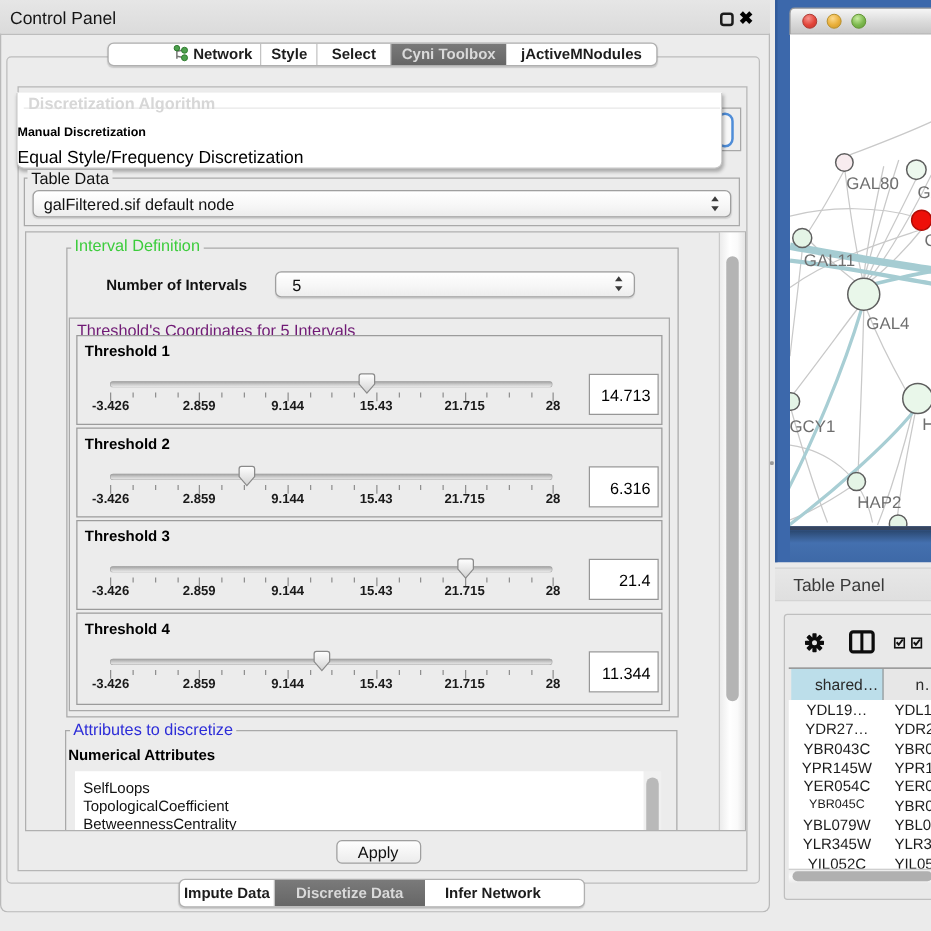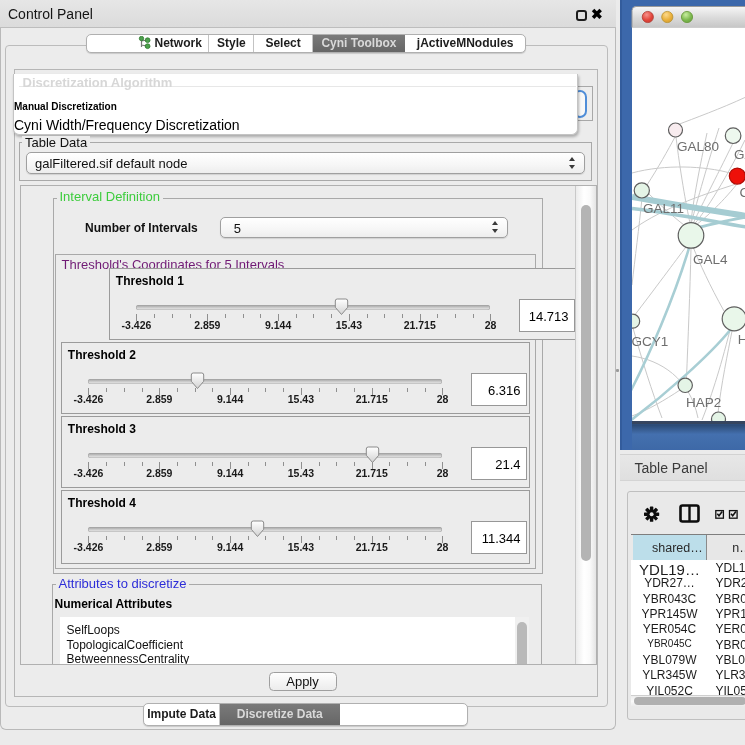--- a/index.html
+++ b/index.html
@@ -41,21 +41,21 @@
 <div class="s sel" style="width:103px;">Cyni Toolbox</div>
 <div class="s" style="width:133px;">jActiveMNodules</div>
 </div>
 <div class="abs" style="left:14px;top:69px;width:584px;height:628px;background:#ececec;border:1px solid #b6b6b6;"></div>
 <div class="abs" style="left:566px;top:86px;width:27px;height:35px;border:1px solid #a8a8a8;background:#ededed;"></div>
 <div class="abs" style="left:573px;top:89.5px;width:14px;height:28px;border:2.5px solid #4f8dd8;border-radius:7px;background:#f8f8f8;"></div>
 <div class="abs" style="left:13px;top:74px;width:565px;height:61px;background:#ffffff;border:1px solid #c4c4c4;border-top:none;border-radius:0 0 6px 6px;box-shadow:1px 2px 3px rgba(0,0,0,0.28);"></div>
 <div class="abs" style="left:19px;top:86px;width:557px;height:1px;background:#e7e7e7;"></div>
 <div class="abs" style="left:22.5px;top:75px;font-size:13px;font-weight:700;color:#d7d7d7;">Discretization Algorithm</div>
 <div class="abs" style="left:14px;top:101px;font-size:10px;font-weight:700;color:#000;">Manual Discretization</div>
-<div class="abs" style="left:14px;top:116.5px;font-size:14px;color:#000;">Cyni Width/Frequency Discretization</div>
+<div class="abs" style="left:14px;top:116.5px;font-size:14px;color:#000;">Equal Style/Frequency Discretization</div>
 <div class="grp" style="left:19px;top:141.5px;width:573px;height:39.5px;"></div>
 <div class="glabel" style="left:22px;top:135.5px;color:#111;">Table Data</div>
 <div class="combo" style="left:26px;top:151.5px;width:559px;height:22px;">
       <div class="ctext">galFiltered.sif default node</div>
       <div class="arr-up" style="right:9px;top:4px;"></div>
       <div class="arr-dn" style="right:9px;top:12px;"></div>
     </div>
 <div class="abs" style="left:19.5px;top:184.5px;width:577px;height:480px;background:#ececec;border:1px solid #b0b0b0;"></div>
 <div class="abs" style="left:575px;top:185.5px;width:20.5px;height:478px;background:linear-gradient(90deg,#ececec,#ffffff 40%,#fafafa 70%,#e4e4e4);border-left:1px solid #c9c9c9;"></div>
 <div class="abs" style="left:580.5px;top:205px;width:10px;height:356px;background:#b4b4b4;border-radius:5px;"></div>
@@ -63,21 +63,21 @@
 <div class="grp" style="left:32.5px;top:12.8px;width:490px;height:376px;"></div>
 <div class="glabel" style="left:36px;top:4px;color:#3ccc3c;">Interval Definition</div>
 <div class="abs" style="left:64.5px;top:35.5px;font-size:12px;font-weight:700;color:#111;">Number of Intervals</div>
 <div class="combo" style="left:199.3px;top:31px;width:288.7px;height:21px;">
         <div class="ctext" style="left:13px;">5</div>
         <div class="arr-up" style="right:9px;top:3.5px;"></div>
         <div class="arr-dn" style="right:9px;top:11.5px;"></div>
       </div>
 <div class="grp" style="left:34px;top:68px;width:481.5px;height:315.5px;"></div>
 <div class="glabel" style="left:38px;top:72px;color:#701a75;">Threshold's Coordinates for 5 Intervals</div>
-<div class="thr-box" style="left:40.3px;top:82px;width:469.7px;height:72px;margin-left:48px;">
+<div class="thr-box" style="left:40.3px;top:82px;width:469.7px;height:72px;">
 <div class="abs" style="left:6px;top:5px;font-size:12px;font-weight:700;color:#000;">Threshold 1</div>
 <div class="abs" style="left:26.7px;top:36.5px;width:354px;height:5px;border-radius:2.5px;background:linear-gradient(180deg,#9d9d9d,#cfcfcf 55%,#ededed);box-shadow:inset 0 0 0 0.5px #a5a5a5;"></div>
 <div class="tick" style="left:26.7px;top:45px;height:7px;"></div>
 <div class="tick" style="left:44.4px;top:45px;height:4px;"></div>
 <div class="tick" style="left:62.1px;top:45px;height:4px;"></div>
 <div class="tick" style="left:79.8px;top:45px;height:4px;"></div>
 <div class="tick" style="left:97.5px;top:45px;height:7px;"></div>
 <div class="tick" style="left:115.2px;top:45px;height:4px;"></div>
 <div class="tick" style="left:132.9px;top:45px;height:4px;"></div>
 <div class="tick" style="left:150.6px;top:45px;height:4px;"></div>
@@ -241,20 +241,21 @@
 <div class="abs" style="left:46px;top:437.5px;font-size:12px;color:#111;">SelfLoops</div>
 <div class="abs" style="left:46px;top:452.2px;font-size:12px;color:#111;">TopologicalCoefficient</div>
 <div class="abs" style="left:46px;top:466.9px;font-size:12px;color:#111;">BetweennessCentrality</div>
 <div class="abs" style="left:494.5px;top:431px;width:14px;height:240px;background:#f0f0f0;"></div>
 <div class="abs" style="left:496.5px;top:436px;width:10px;height:236px;background:#b9b9b9;border-radius:5px;"></div>
 </div>
 <div class="abs" style="left:268.5px;top:672px;width:68px;height:18.5px;border:1px solid #9f9f9f;border-radius:4.5px;background:linear-gradient(180deg,#fefefe,#ececec);font-size:13px;color:#111;text-align:center;line-height:17px;">Apply</div>
 <div class="seg" style="left:143px;top:702.5px;width:324.5px;height:23px;font-size:12px;">
 <div class="s" style="width:76px;">Impute Data</div>
 <div class="s sel" style="width:119.5px;">Discretize Data</div>
+<div class="s" style="width:109.5px;">Infer Network</div>
 </div>
 <div class="abs" style="left:615.5px;top:369px;width:3px;height:3px;background:#9a9a9a;border-radius:1px;"></div>
 
 <svg class="abs" style="left:619.5px;top:0;" width="126" height="450" viewBox="0 0 126 450">
 <defs>
  <linearGradient id="mactb" x1="0" y1="0" x2="0" y2="1">
   <stop offset="0" stop-color="#f7f7f7"></stop>
           <stop offset="0.5" stop-color="#dcdcdc"></stop>
           <stop offset="1" stop-color="#c6c6c6"></stop>
  </linearGradient>
@@ -372,21 +373,21 @@
  <path d="M77.3 11.8 L79 13.8 L82.2 9.6" stroke-width="1.6"></path>
  <rect x="89.5" y="8.6" width="7.6" height="7.6" stroke-width="1.3"></rect>
  <path d="M91 11.8 L92.7 13.8 L95.9 9.6" stroke-width="1.6"></path>
 </g>
 </svg>
 <div class="abs" style="left:630.5px;top:533.5px;width:114.5px;height:26px;border-top:1px solid #7e7e7e;overflow:hidden;">
       <div class="abs" style="left:2.2px;top:0;width:74.4px;height:26px;background:#bcdeea;border-right:1px solid #8a8a8a;display:flex;align-items:center;justify-content:center;padding-left:16px;font-size:12.5px;color:#2a2a2a;">shared…</div>
       <div class="abs" style="left:76.6px;top:0;width:70px;height:26px;background:#e7e7e7;display:flex;align-items:center;justify-content:center;font-size:12.5px;color:#2a2a2a;">n…</div>
     </div>
 <div class="abs" style="left:630.5px;top:559.5px;width:114.5px;height:135px;background:#fff;overflow:hidden;">
-<div class="abs" style="left:2px;top:1.3px;width:74px;text-align:center;font-size:15px;color:#1c1c1c;">YDL19…</div>
+<div class="abs" style="left:2px;top:1.3px;width:74px;text-align:center;font-size:12px;color:#1c1c1c;">YDL19…</div>
 <div class="abs" style="left:85px;top:1.3px;font-size:12px;color:#1c1c1c;white-space:nowrap;">YDL19</div>
 <div class="abs" style="left:2px;top:16.6px;width:74px;text-align:center;font-size:12px;color:#1c1c1c;">YDR27…</div>
 <div class="abs" style="left:85px;top:16.6px;font-size:12px;color:#1c1c1c;white-space:nowrap;">YDR27</div>
 <div class="abs" style="left:2px;top:32.0px;width:74px;text-align:center;font-size:12px;color:#1c1c1c;">YBR043C</div>
 <div class="abs" style="left:85px;top:32.0px;font-size:12px;color:#1c1c1c;white-space:nowrap;">YBR04</div>
 <div class="abs" style="left:2px;top:47.3px;width:74px;text-align:center;font-size:12px;color:#1c1c1c;">YPR145W</div>
 <div class="abs" style="left:85px;top:47.3px;font-size:12px;color:#1c1c1c;white-space:nowrap;">YPR14</div>
 <div class="abs" style="left:2px;top:62.7px;width:74px;text-align:center;font-size:12px;color:#1c1c1c;">YER054C</div>
 <div class="abs" style="left:85px;top:62.7px;font-size:12px;color:#1c1c1c;white-space:nowrap;">YER05</div>
 <div class="abs" style="left:2px;top:78.0px;width:74px;text-align:center;font-size:10px;color:#1c1c1c;">YBR045C</div>

